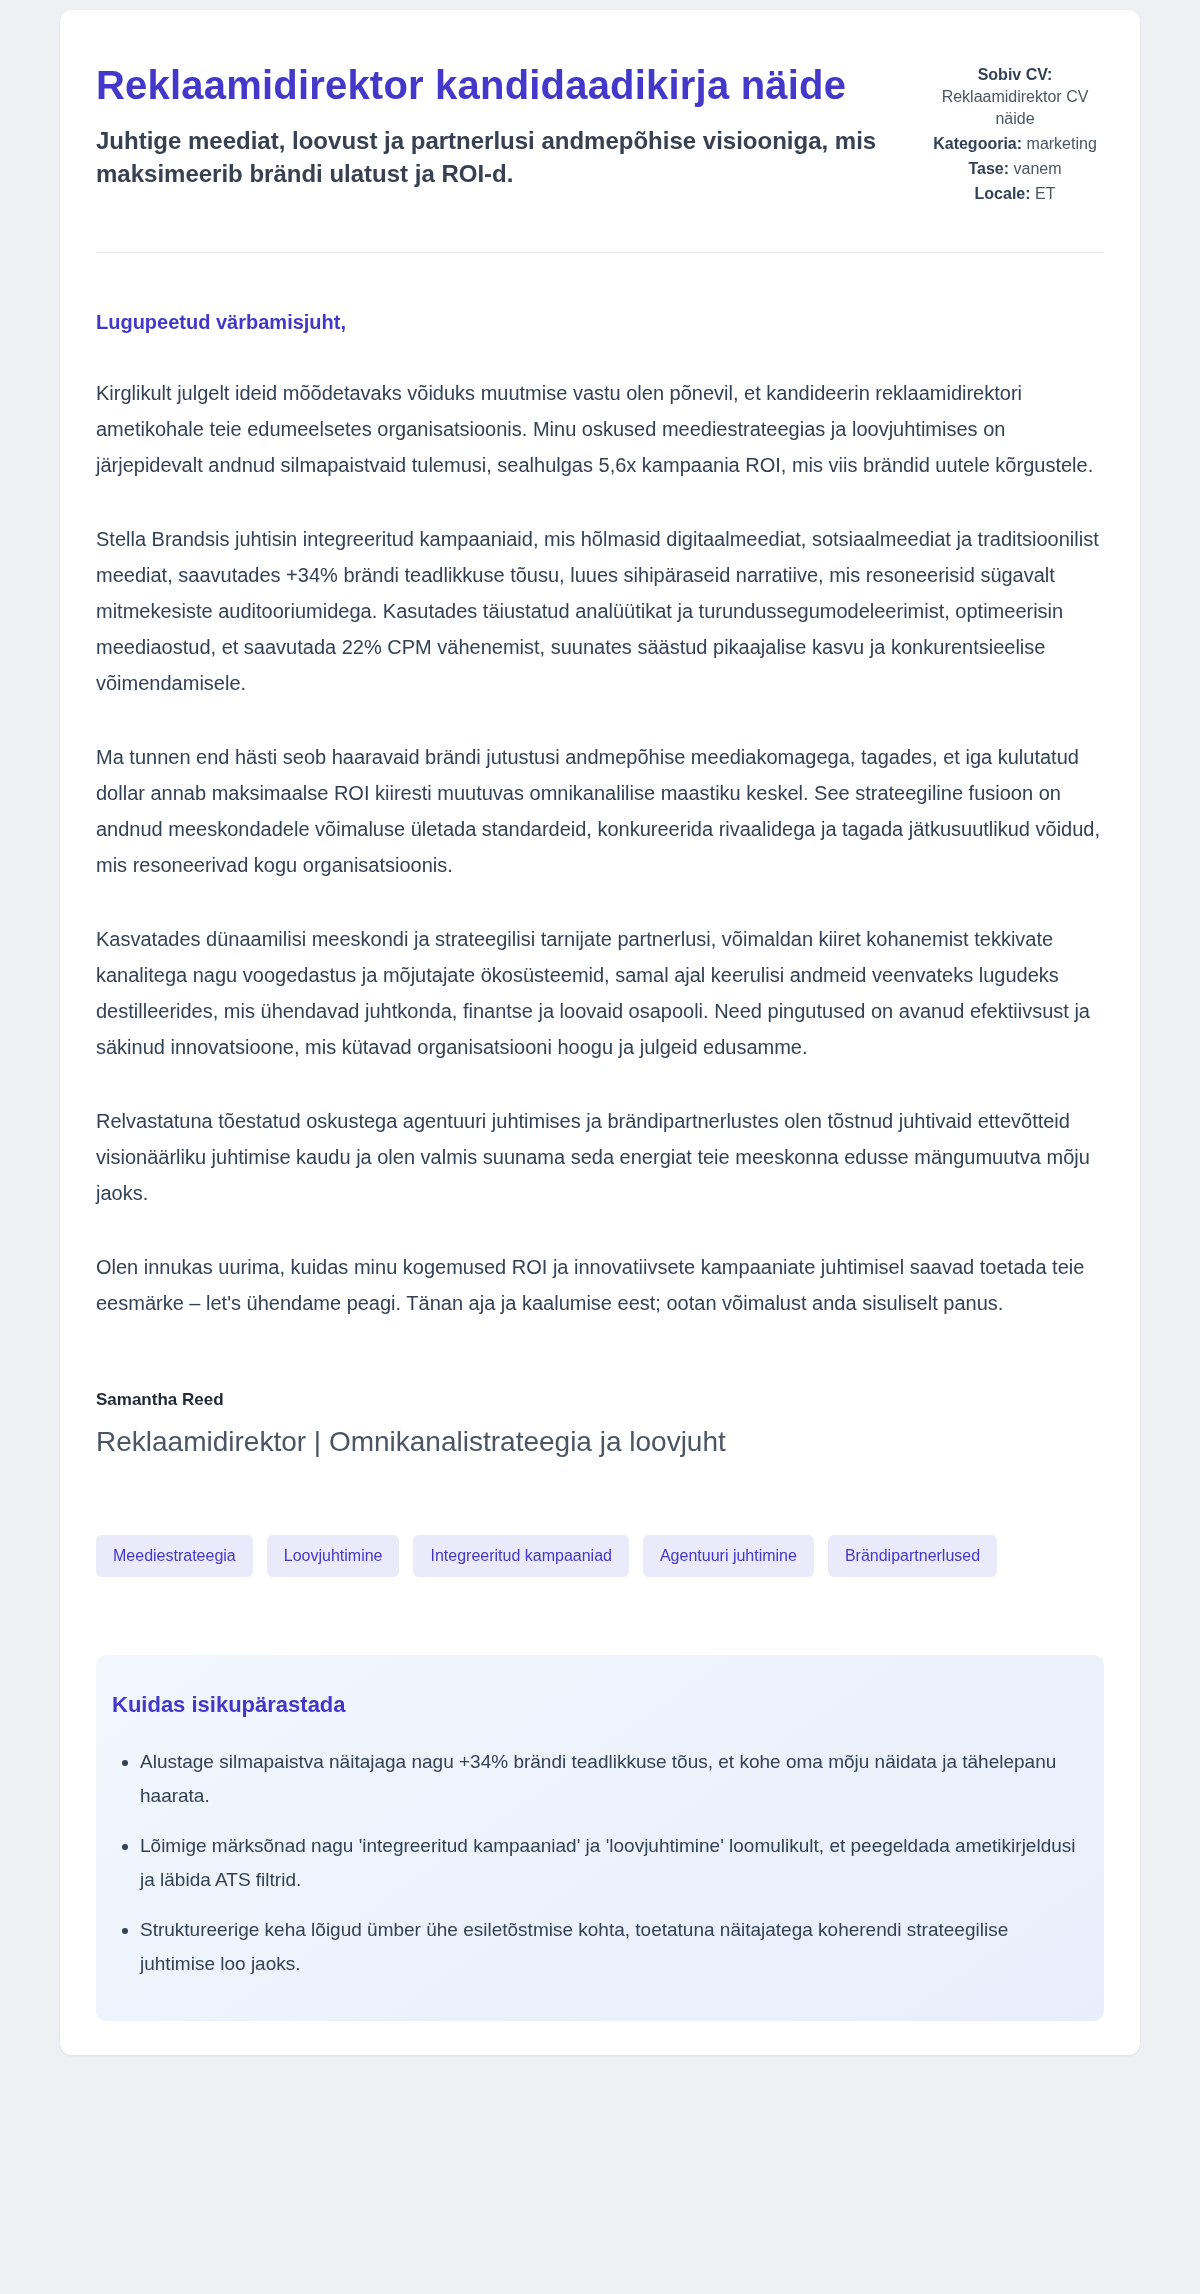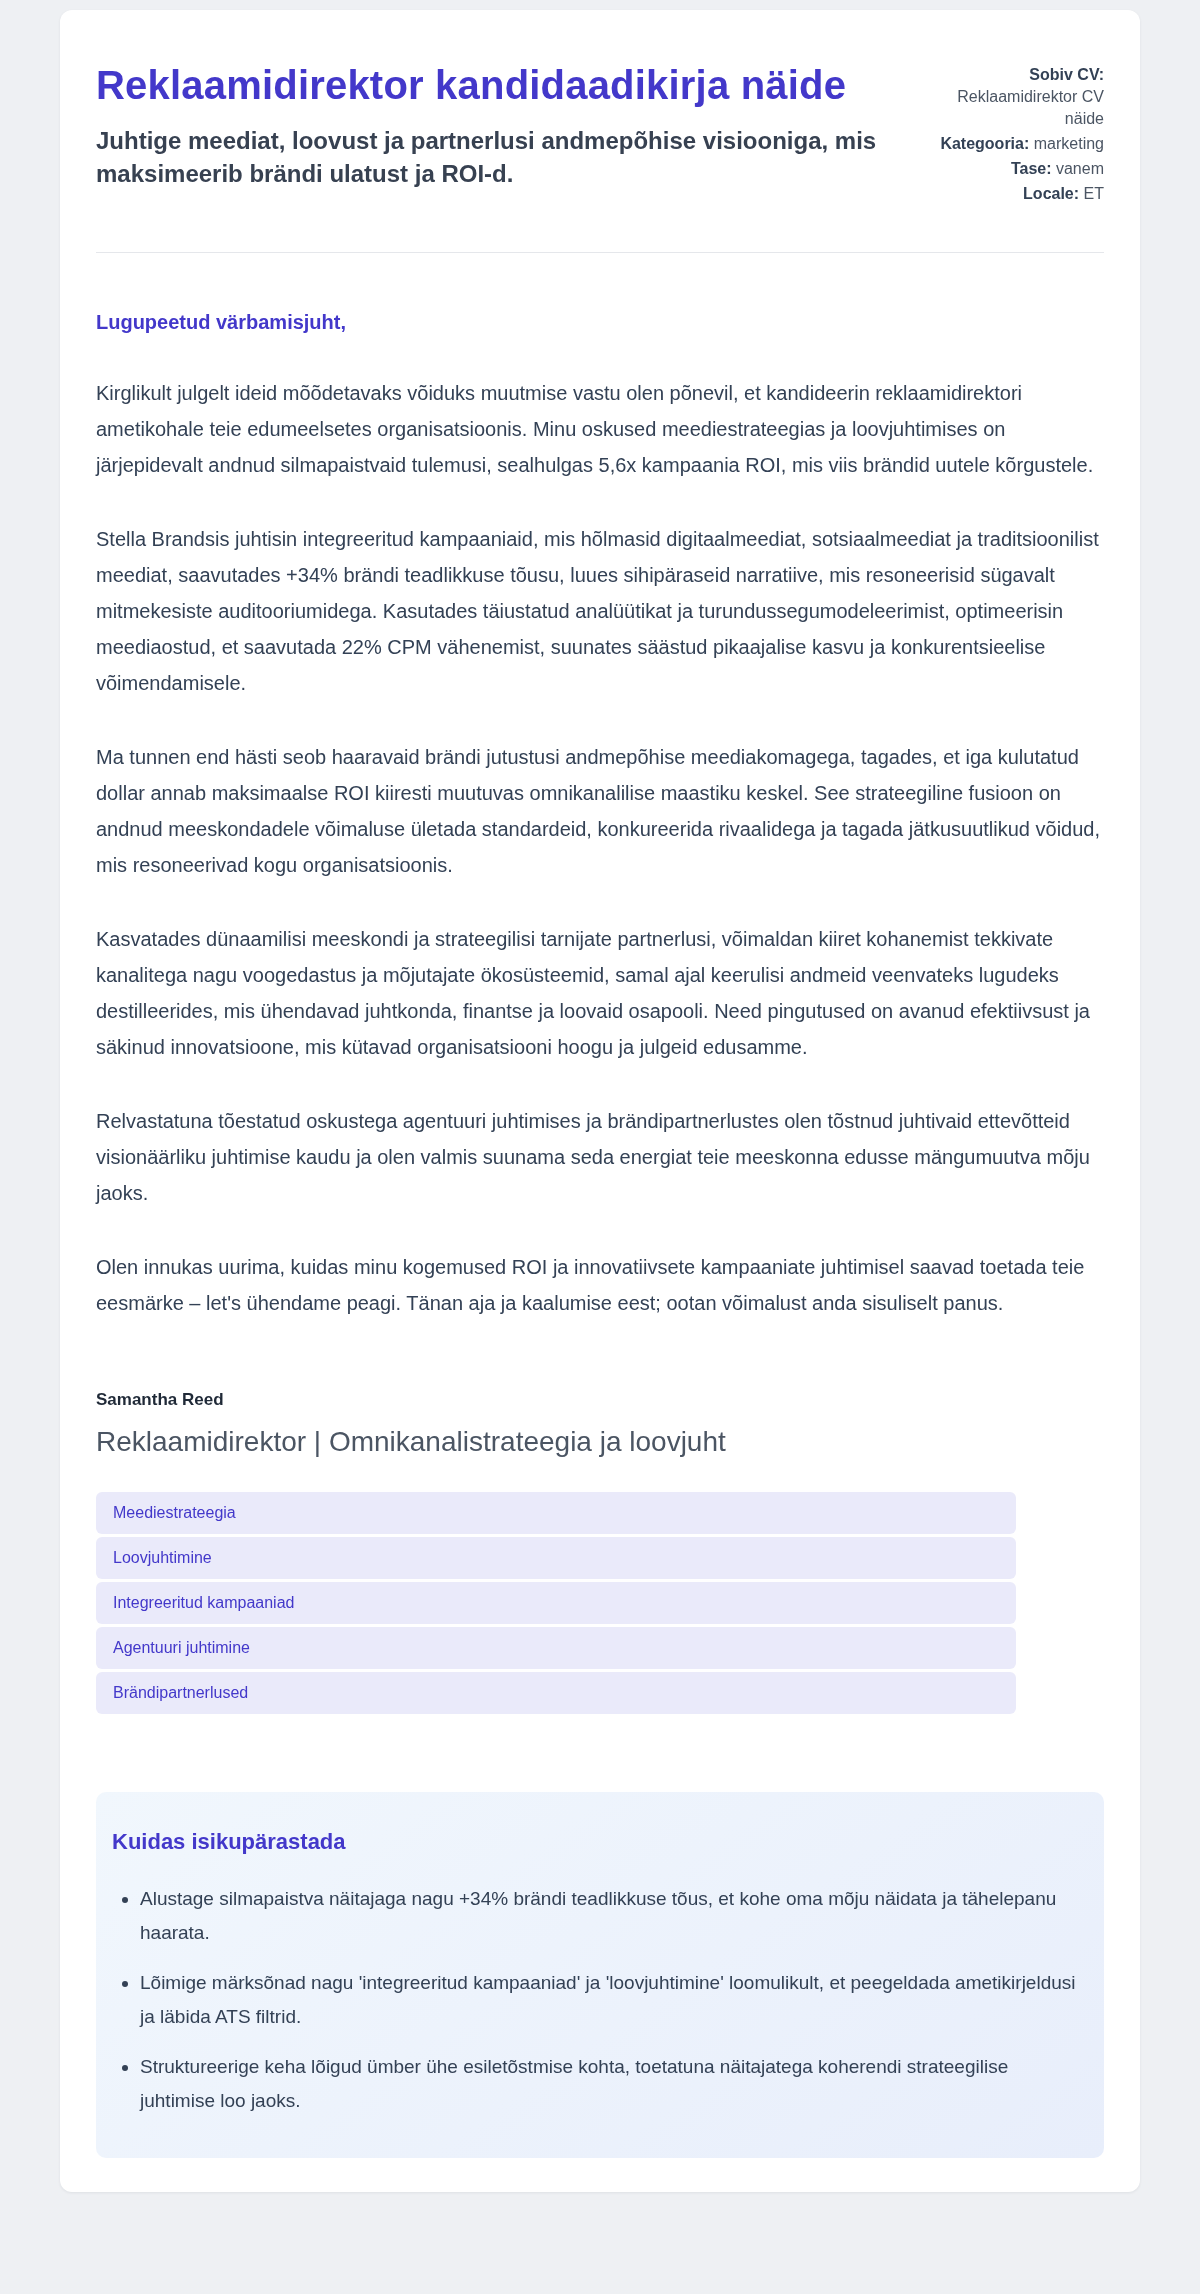--- a/index.html
+++ b/index.html
@@ -52,21 +52,21 @@
   h2.subtitle{
     margin:14px 0 0;
     font-size:24px;
     line-height:33px;
     font-weight:700;
     color:#374151;
   }
   .meta{
     width:178px;
     flex:0 0 178px;
-    text-align:right;
+    text-align:center;
     font-size:16px;
     line-height:22px;
     color:var(--muted-text);
     padding-top:4px;
   }
   .meta-item{margin-bottom:3px;}
   .meta-item strong{color:#334155;font-weight:700;}
   hr.divider{
     margin:44px 0 0;
     border:0;
@@ -93,26 +93,25 @@
     font-weight:700;
     color:#1f2937;
   }
   .sig-role{
     margin:16px 0 0;
     font-size:28px;
     line-height:26px;
     color:var(--muted-text);
   }
   .tags{
-    margin-top:37px;
+    margin-top:80px;
     display:flex;
     flex-wrap:wrap;
-    gap:3px;
+    gap:14px;
     max-width:920px;
-    flex-direction:column;
   }
   .tag{
     display:inline-block;
     background:var(--tag-bg);
     color:var(--accent);
     font-size:16px;
     line-height:20px;
     padding:11px 17px;
     border-radius:6px;
     white-space:nowrap;

